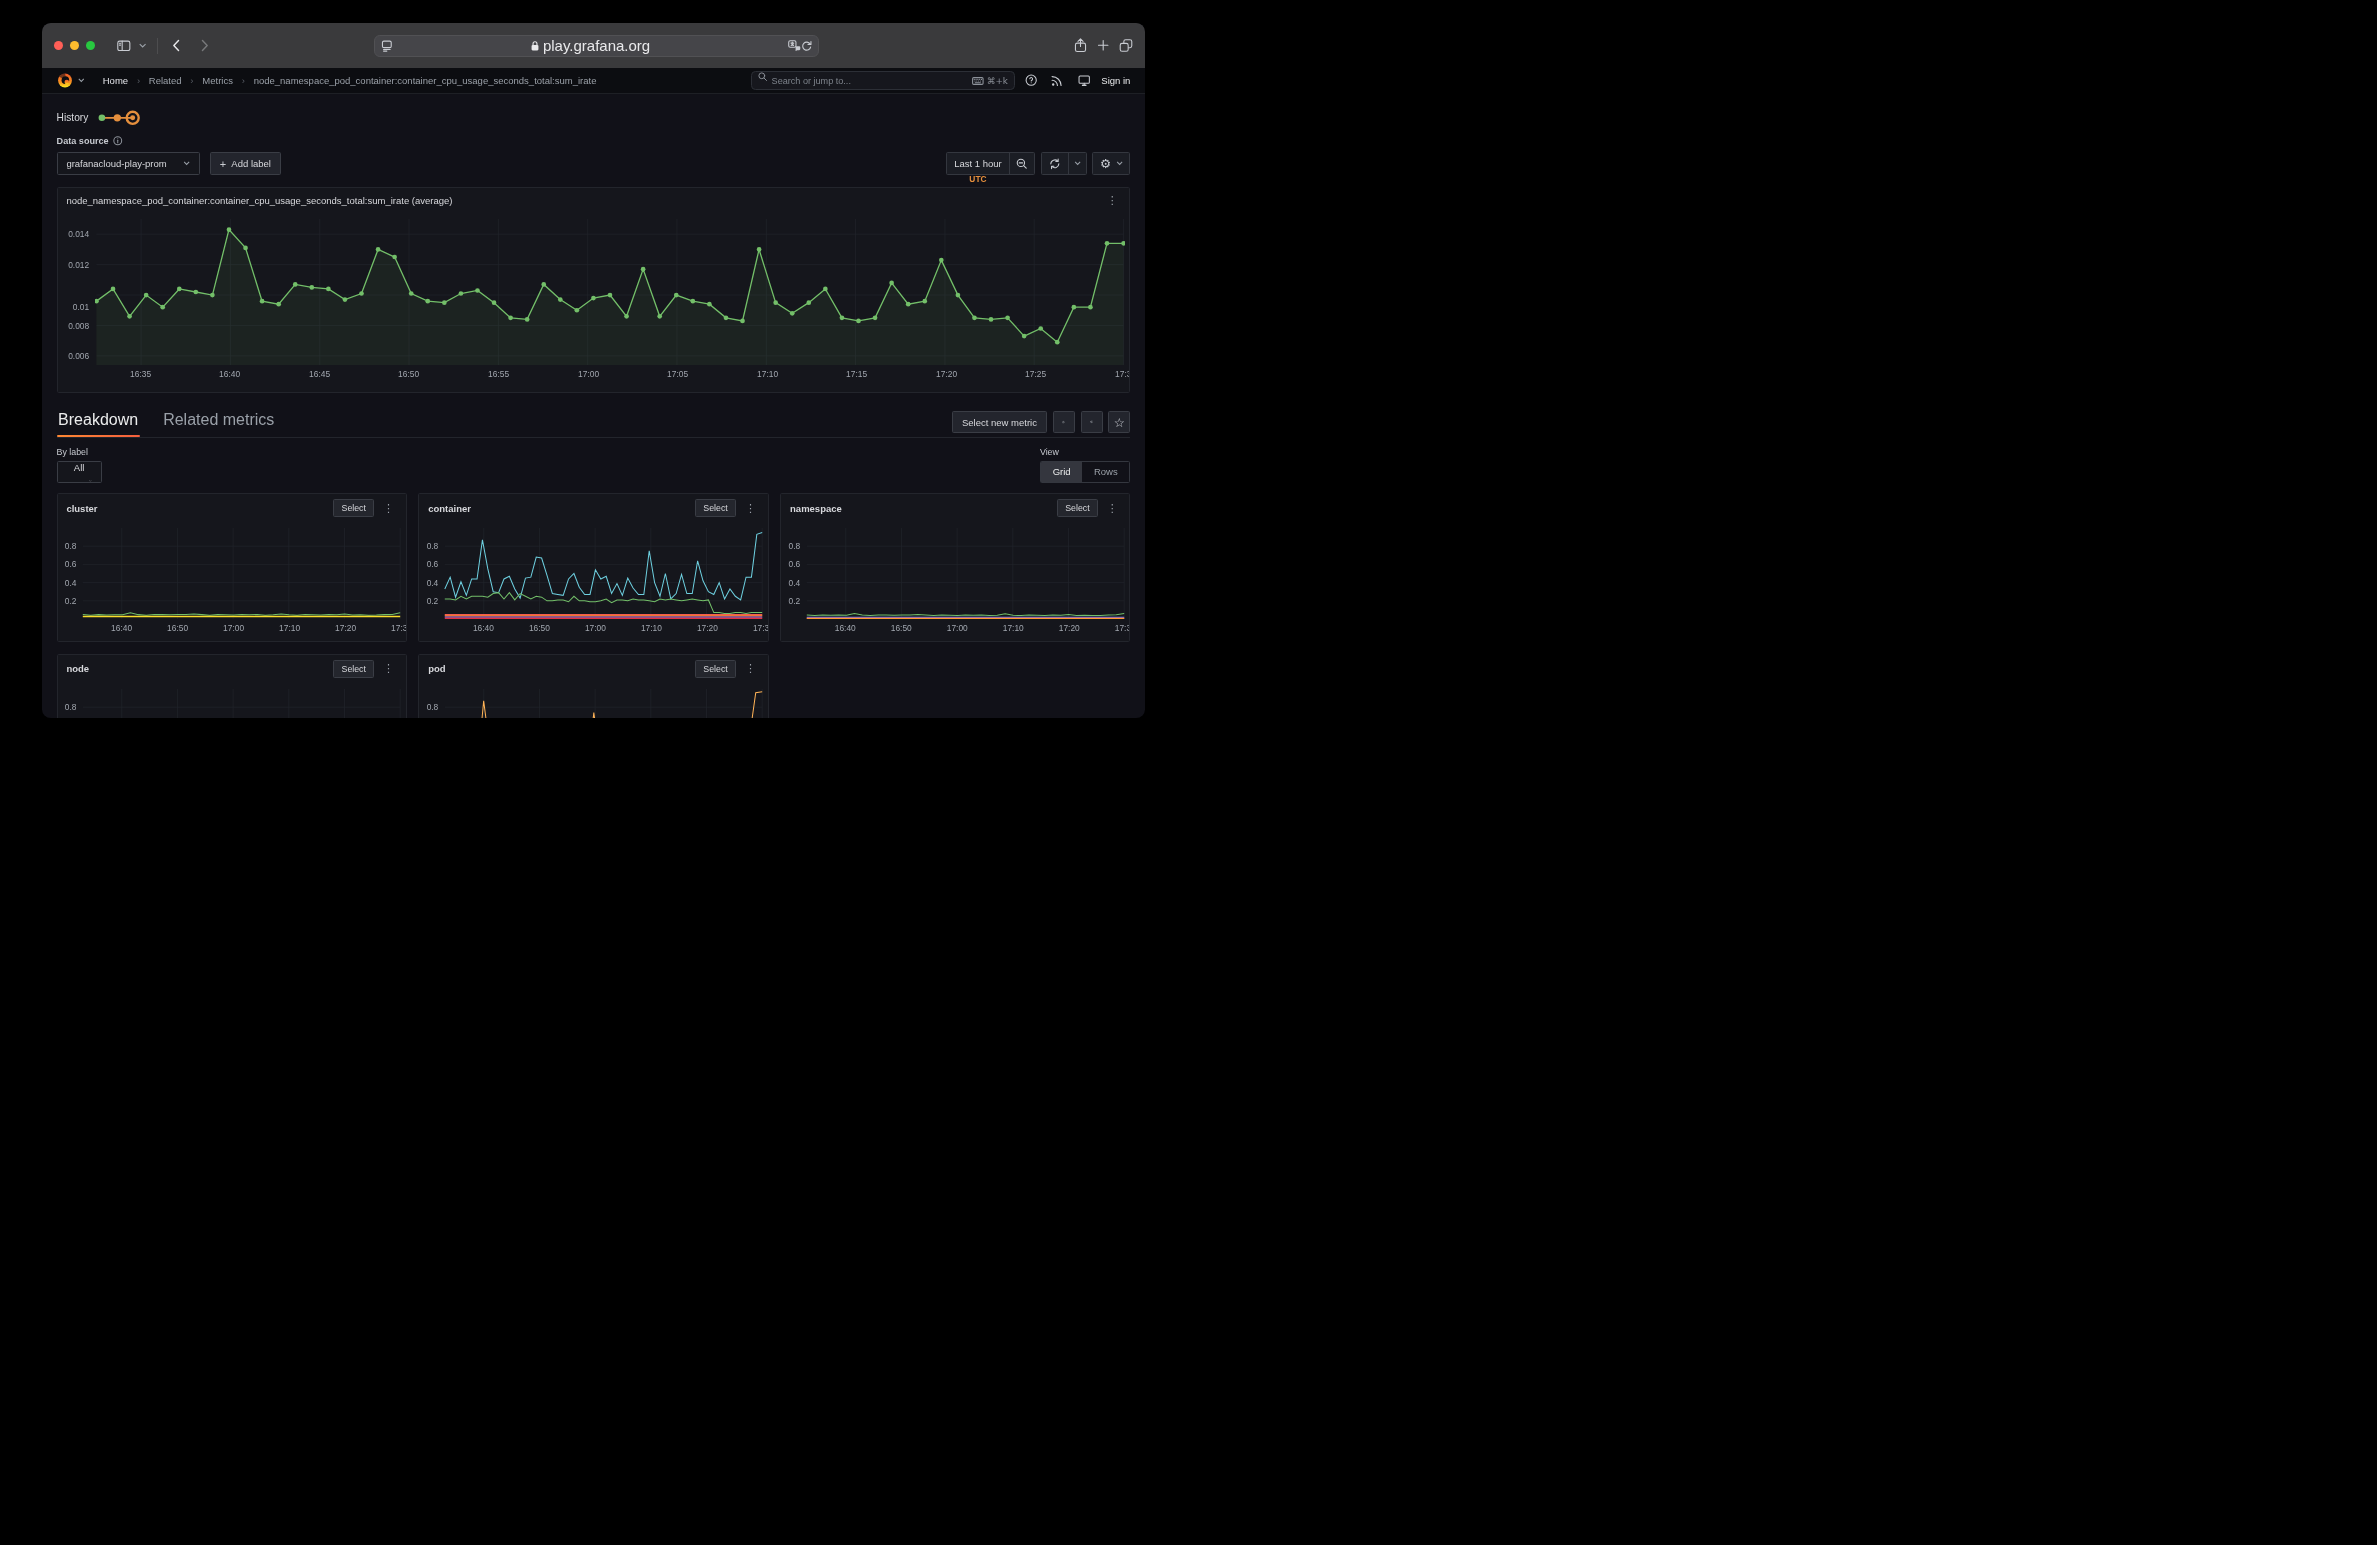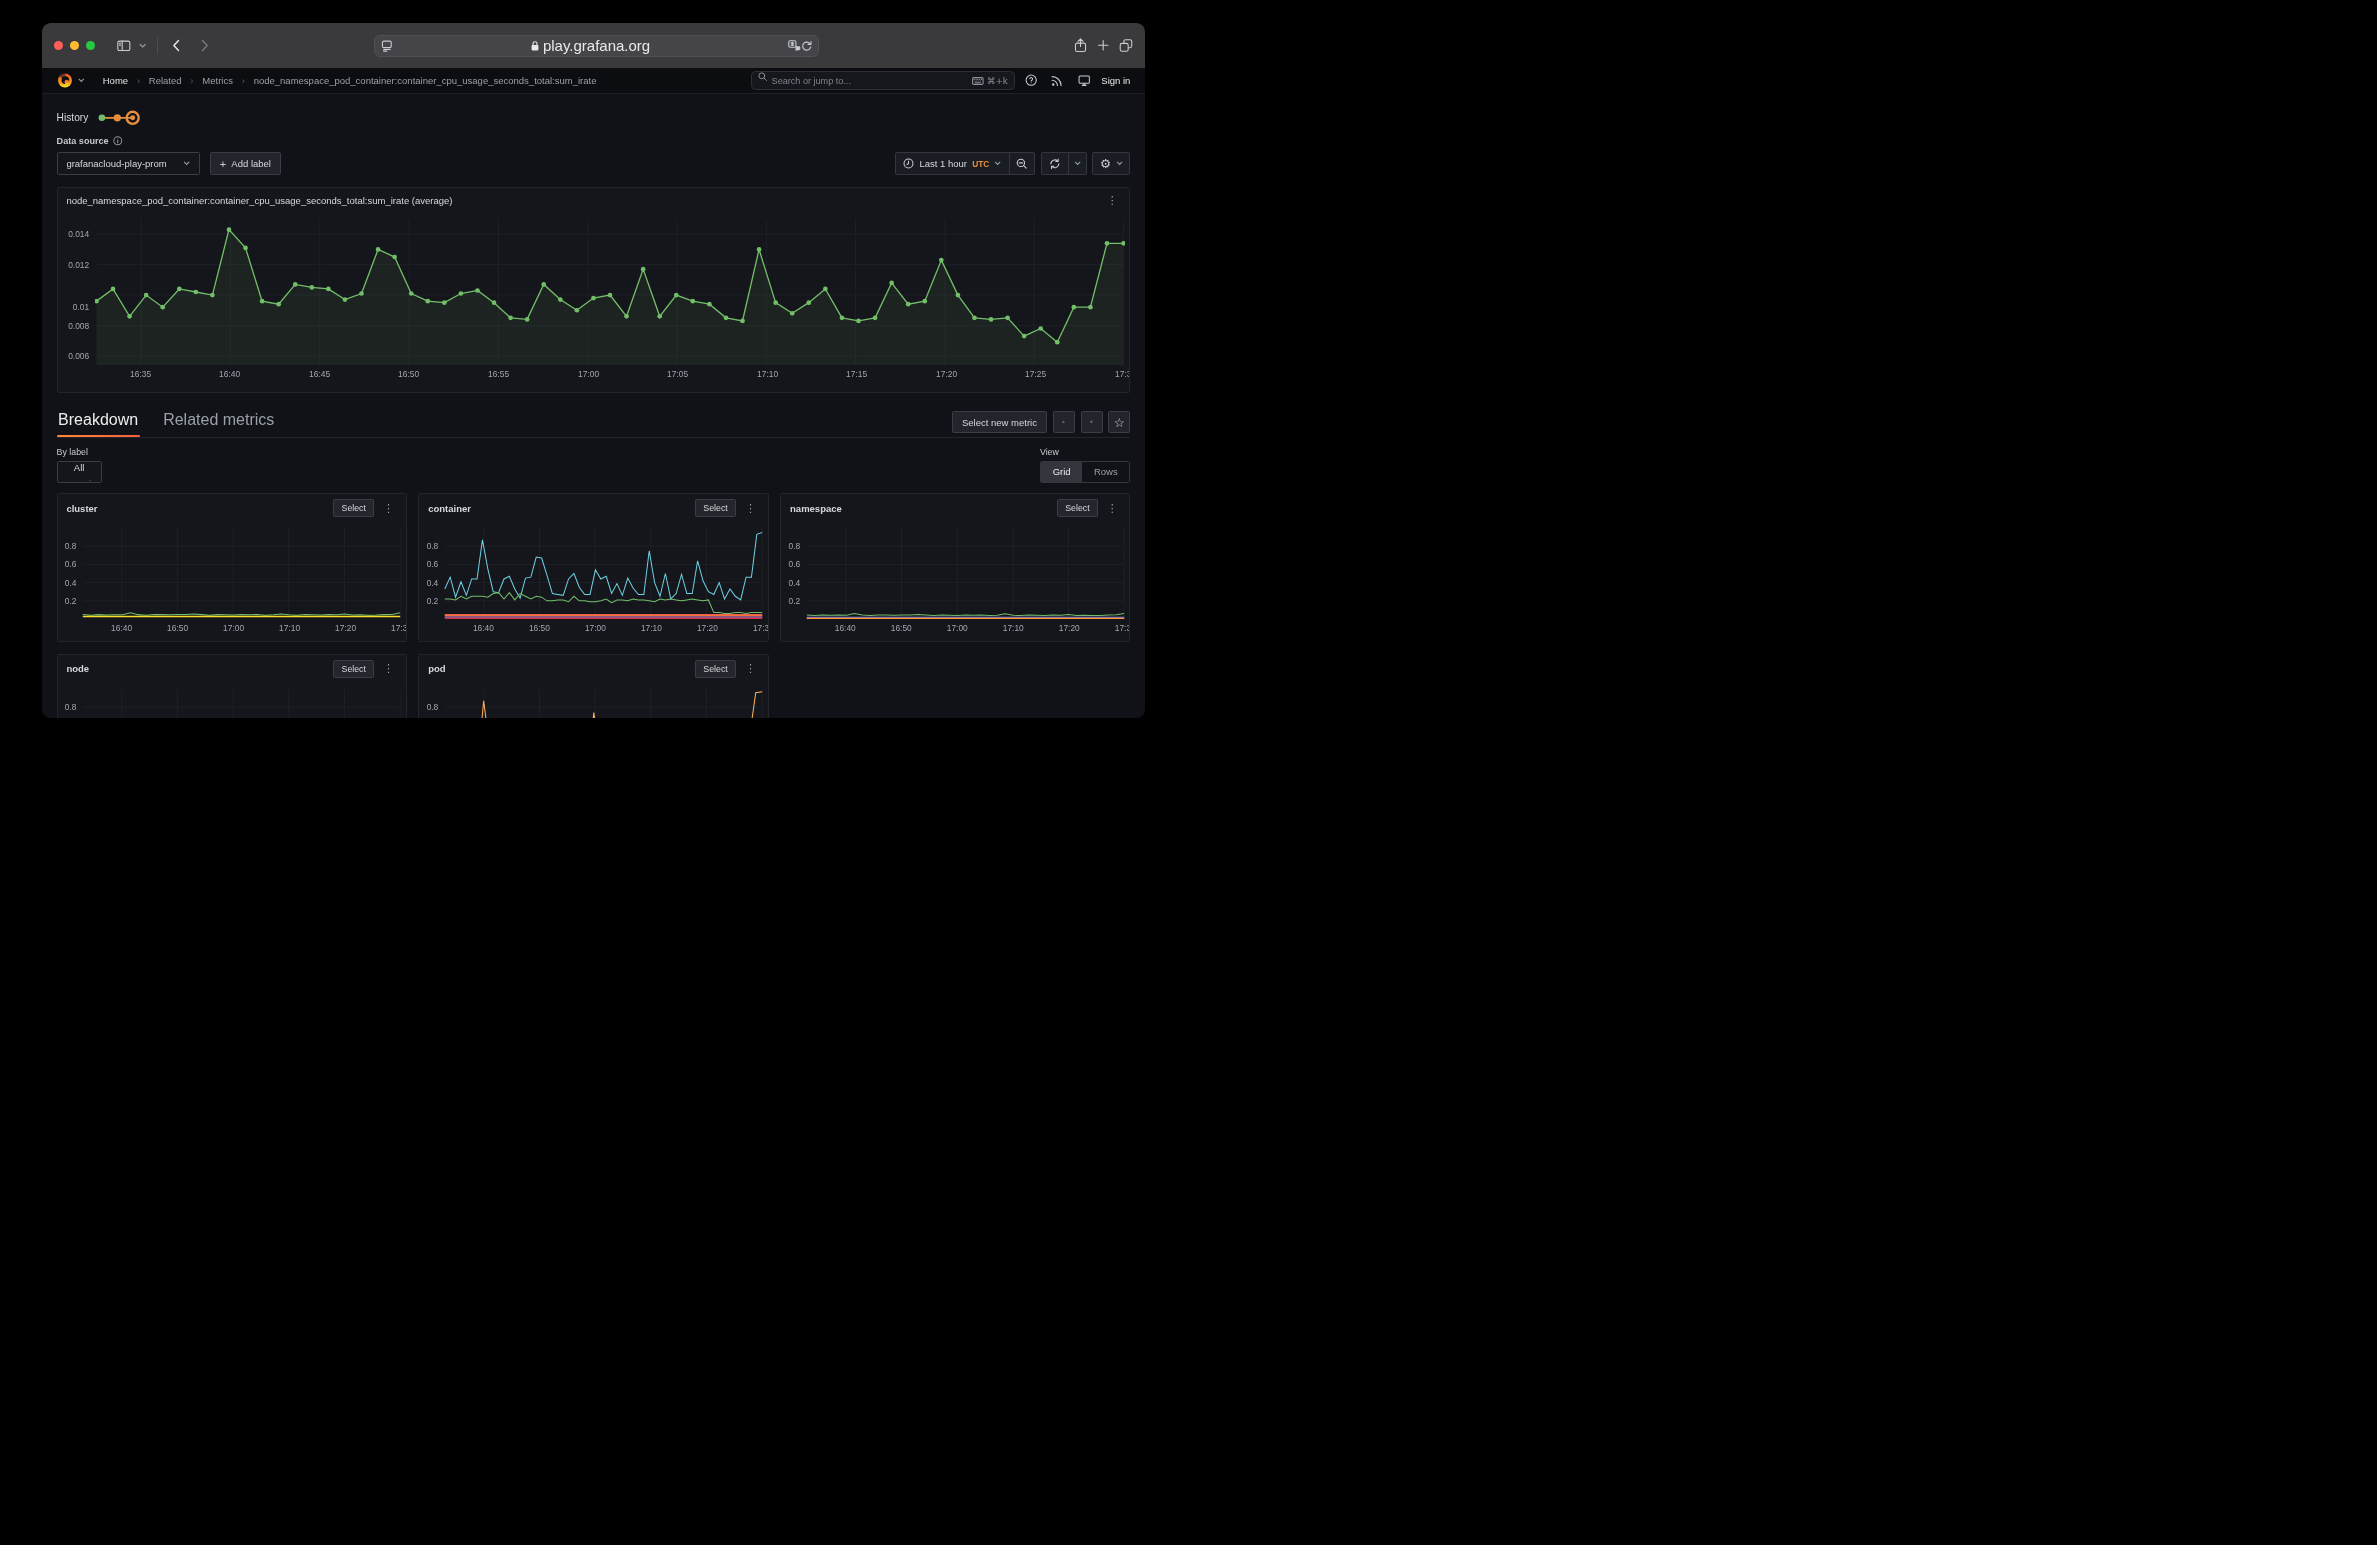--- a/index.html
+++ b/index.html
@@ -54,21 +54,21 @@
   .controls { margin-top:5.9px; display:flex; align-items:center; }
   .select { height:23.4px; background:#15161c; border:0.7px solid #3a3d45; border-radius:1.5px;
             display:flex; align-items:center; gap:16px; padding:0 8.8px; font-size:9.5px;
             color:#d8d9dd; }
   .btn { height:23.4px; background:#23252d; border:0.7px solid #3a3d45; border-radius:1.5px;
          display:flex; align-items:center; gap:5.1px; padding:0 8.8px; font-size:9.5px;
          color:#d8d9dd; }
   .ctrl-right { margin-left:auto; display:flex; gap:5.9px; align-items:center; }
   .tp-group { height:23.4px; display:flex; align-items:stretch; background:#1b1d24;
               border:0.7px solid #34373f; border-radius:1.5px; }
-  .tp-main { display:flex; align-items:center; gap:5.1px; padding:0 7.3px; font-size:9.5px; }
+  .tp-main { display:flex; align-items:center; gap:5.1px; padding:0 7.3px; font-size:9.5px;flex-direction:column; }
   .tp-utc { color:#e58f3d; font-size:8.4px; font-weight:700; }
   .tp-zoom { width:25px; display:flex; align-items:center; justify-content:center;
              border-left:0.7px solid #34373f; }
   .sync-a { width:26px; display:flex; align-items:center; justify-content:center; }
   .sync-b { width:17.6px; display:flex; align-items:center; justify-content:center;
             border-left:0.7px solid #34373f; }
   .gear-group { padding:0 6.6px; gap:4.4px; display:flex; align-items:center; }
   .uni { font-family:"DejaVu Sans", sans-serif; color:#c9ccd2; }
 
   

